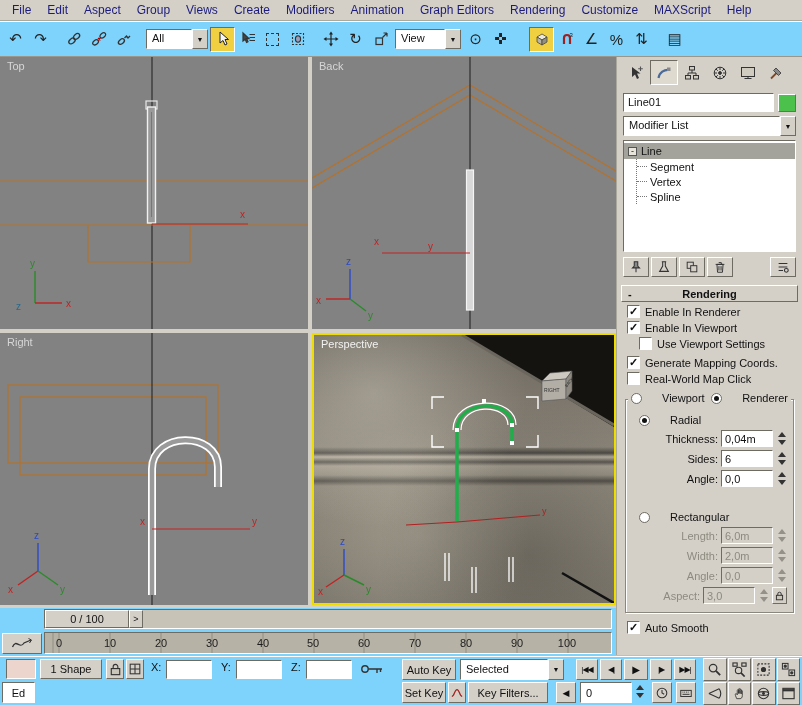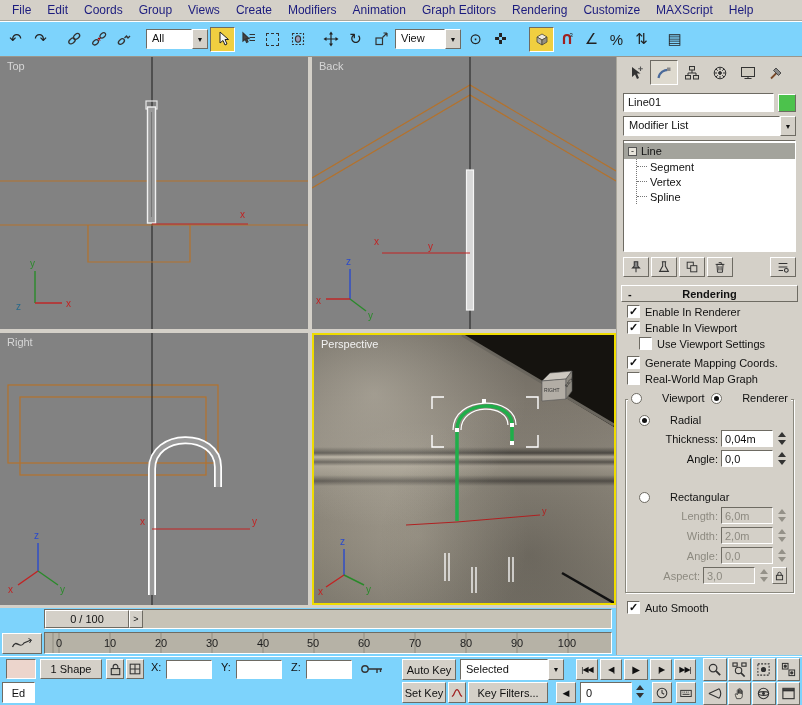--- a/index.html
+++ b/index.html
@@ -138,21 +138,21 @@
   .lockbtn { width:15px; height:17px; display:flex; align-items:center; justify-content:center; }
 </style>
 </head>
 <body>
 
 <div id="app">
 
   <div id="menubar">
     <span class="menu-item">File</span>
     <span class="menu-item">Edit</span>
-    <span class="menu-item">Coords</span>
+    <span class="menu-item">Aspect</span>
     <span class="menu-item">Group</span>
     <span class="menu-item">Views</span>
     <span class="menu-item">Create</span>
     <span class="menu-item">Modifiers</span>
     <span class="menu-item">Animation</span>
     <span class="menu-item">Graph Editors</span>
     <span class="menu-item">Rendering</span>
     <span class="menu-item">Customize</span>
     <span class="menu-item">MAXScript</span>
     <span class="menu-item">Help</span>
@@ -619,21 +619,21 @@
     <div class="cb indent">
       <span class="cbbox"></span>
       <span class="cbl">Use Viewport Settings</span>
     </div>
     <div class="cb" style="margin-top:6px">
       <span class="cbbox"><i>✓</i></span>
       <span class="cbl">Generate Mapping Coords.</span>
     </div>
     <div class="cb">
       <span class="cbbox"></span>
-      <span class="cbl">Real-World Map Graph</span>
+      <span class="cbl">Real-World Map Click</span>
     </div>
 
     <div id="groupbox">
       <div id="gb-radios">
         <span class="rb">
           <span class="rbc"></span>
           <span class="rbl">Viewport</span>
         </span>
         <span class="rb on">
           <span class="rbc"></span>
@@ -642,20 +642,28 @@
       </div>
 
       <div class="rb on rb-row">
         <span class="rbc"></span>
         <span class="rbl">Radial</span>
       </div>
 
       <div class="srow">
         <span class="slabel">Thickness:</span>
         <span class="sfield">0,04m</span>
+        <span class="spinner">
+            <span class="su"></span>
+            <span class="sd"></span>
+          </span>
+      </div>
+      <div class="srow">
+        <span class="slabel">Sides:</span>
+        <span class="sfield">6</span>
         <span class="spinner">
             <span class="su"></span>
             <span class="sd"></span>
           </span>
       </div>
       <div class="srow">
         <span class="slabel">Angle:</span>
         <span class="sfield">0,0</span>
         <span class="spinner">
             <span class="su"></span>

